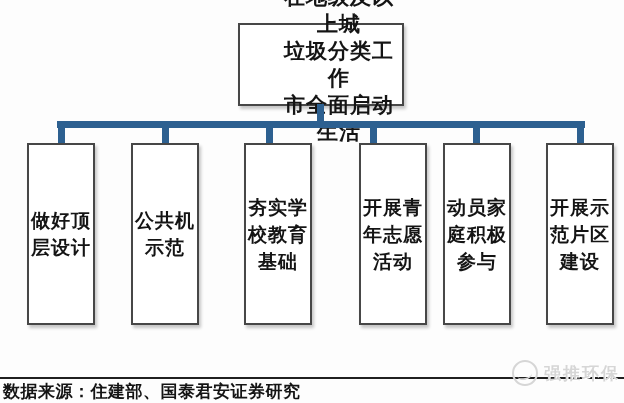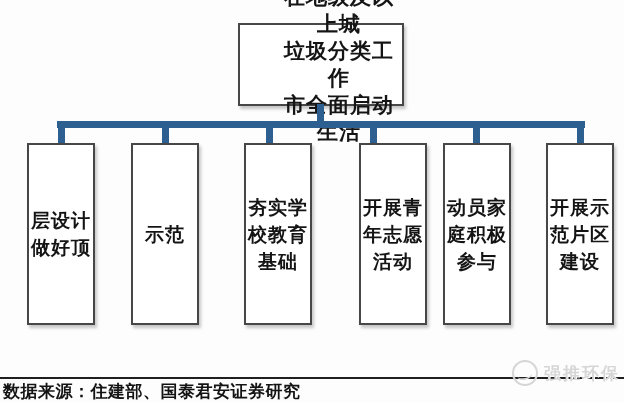--- a/index.html
+++ b/index.html
@@ -59,25 +59,26 @@
   <div class="conn conn-root"></div>
   <div class="conn conn-h"></div>
   <div class="conn conn-stub s0"></div>
   <div class="conn conn-stub s1"></div>
   <div class="conn conn-stub s2"></div>
   <div class="conn conn-stub s3"></div>
   <div class="conn conn-stub s4"></div>
   <div class="conn conn-stub s5"></div>
 
   <div class="node child-node c0">
+    <div class="node-line">做好顶</div>
     <div class="node-line">层设计</div>
-    <div class="node-line">做好顶</div>
   </div>
 
   <div class="node child-node c1">
+    <div class="node-line">公共机</div>
     <div class="node-line">示范</div>
   </div>
 
   <div class="node child-node c2">
     <div class="node-line">夯实学</div>
     <div class="node-line">校教育</div>
     <div class="node-line">基础</div>
   </div>
 
   <div class="node child-node c3">

